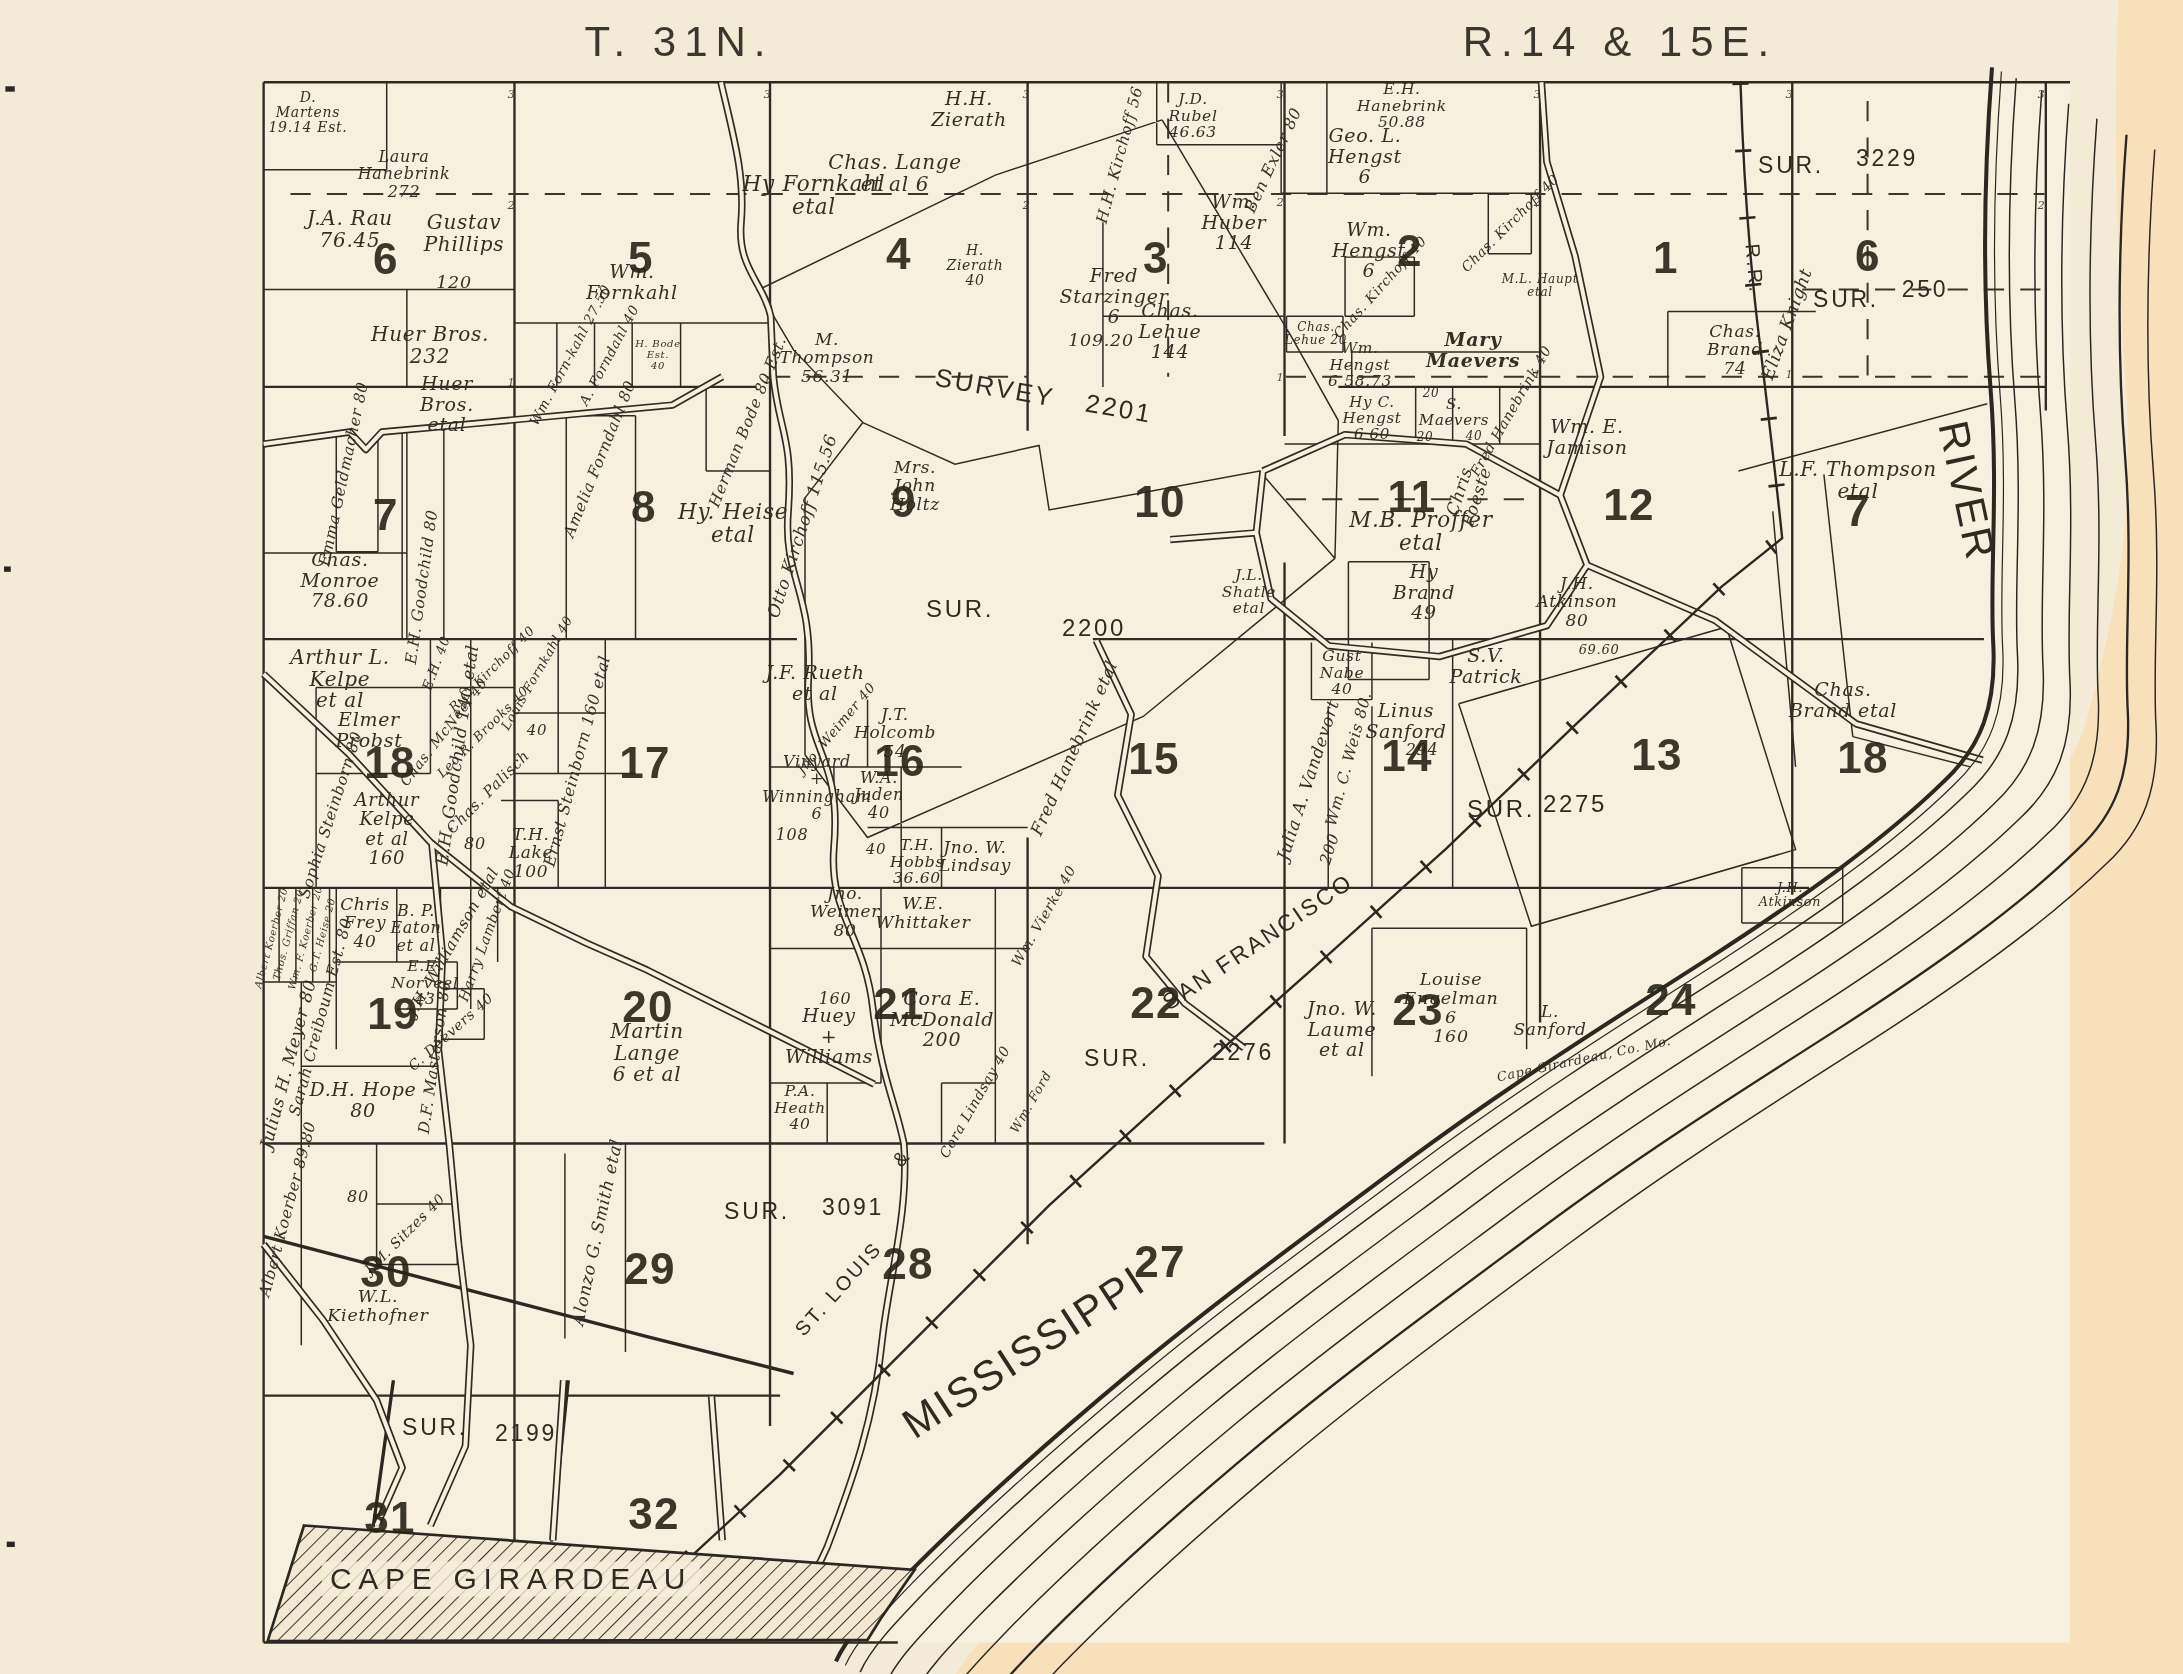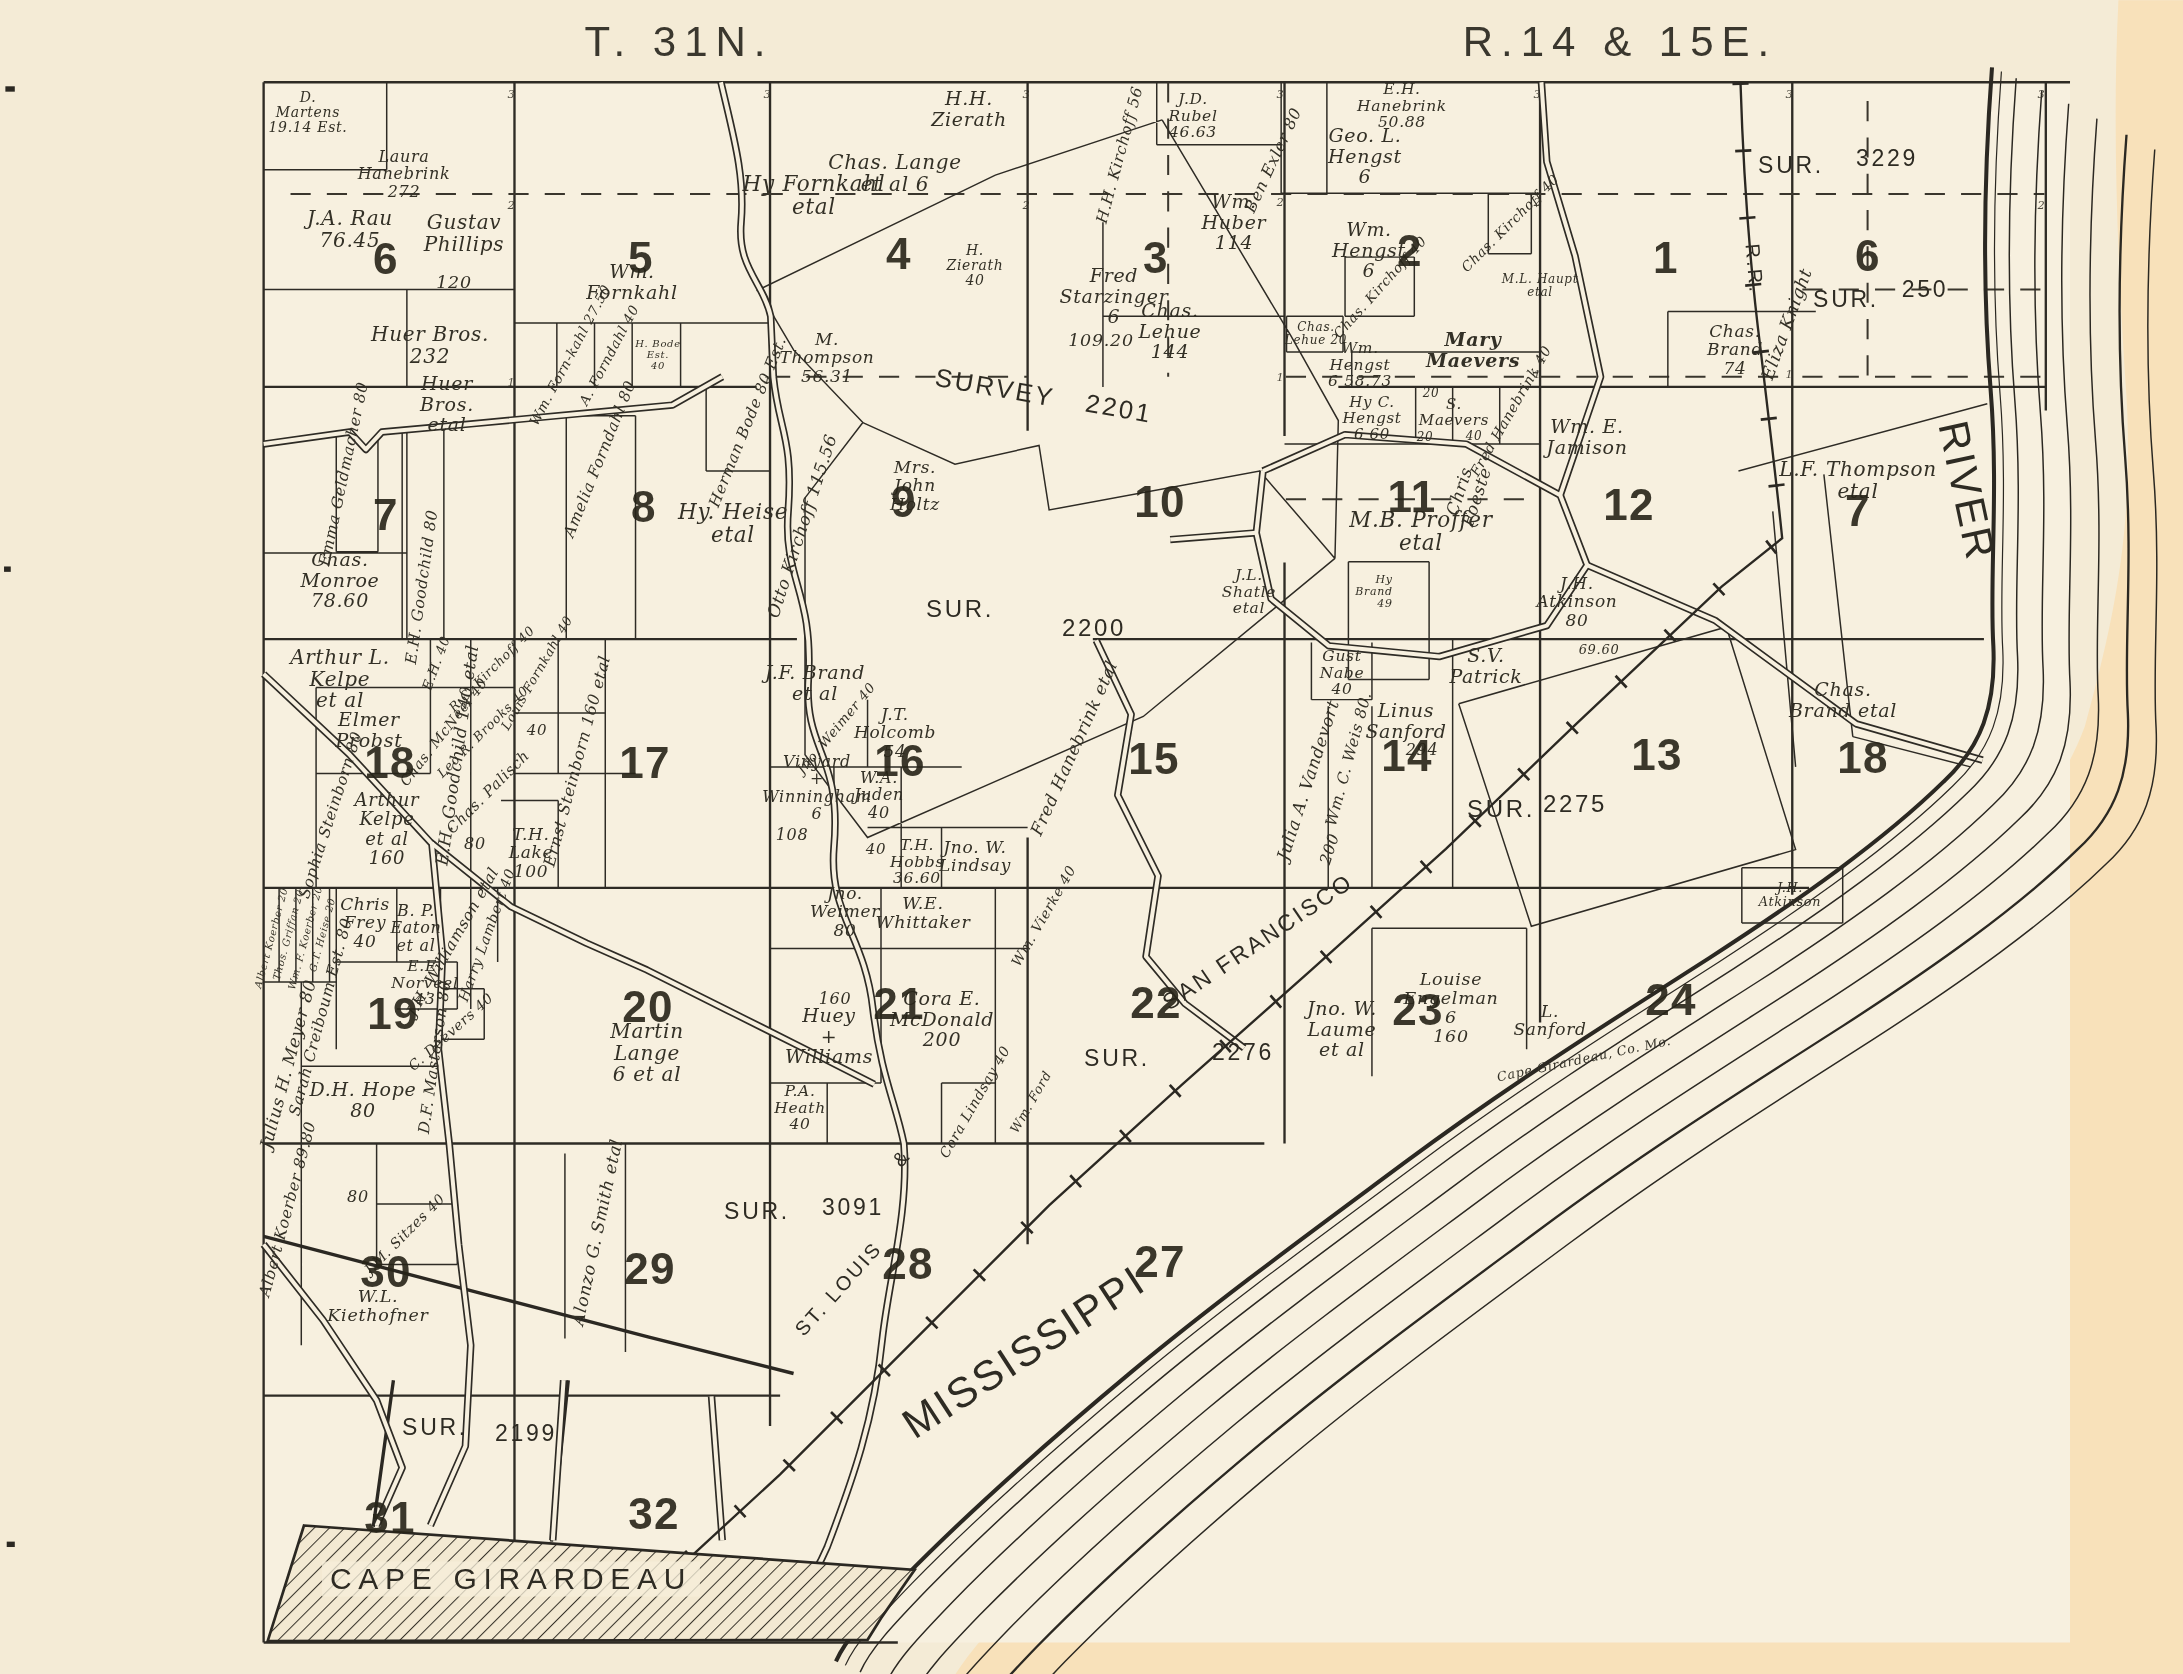--- a/index.html
+++ b/index.html
@@ -260,21 +260,21 @@
       <div class="lbl hand" style="left: 915px; top: 486px; font-size: 17px; --r: 0deg;">Mrs.
 John
 Holtz</div>
       <div class="lbl print" style="left: 995px; top: 388px; font-size: 25.6px; --r: 10deg;">SURVEY</div>
       <div class="lbl print" style="left: 1119px; top: 409px; font-size: 25.6px; --r: 10deg;">2201</div>
       <div class="lbl print" style="left: 960px; top: 609px; font-size: 24px; --r: 0deg;">SUR.</div>
       <div class="lbl print" style="left: 1094px; top: 628px; font-size: 24px; --r: 0deg;">2200</div>
       <div class="lbl hand" style="left: 1249px; top: 592px; font-size: 15.5px; --r: 0deg;">J.L.
 Shatle
 etal</div>
-      <div class="lbl hand" style="left: 1374px; top: 592px; font-size: 11px; text-align: right; --r: 0deg;">Hy
+      <div class="lbl hand" style="left: 1424px; top: 592px; font-size: 19px; --r: 0deg;">Hy
 Brand
 49</div>
       <div class="lbl hand" style="left: 1421px; top: 531px; font-size: 21.5px; --r: 0deg;">M.B. Proffer
 etal</div>
       <div class="lbl hand" style="left: 1468px; top: 494px; font-size: 17px; --r: -72deg;">Chris
 Foeste</div>
       <div class="lbl hand" style="left: 1587px; top: 437px; font-size: 19px; --r: 0deg;">Wm. E.
 Jamison</div>
       <div class="lbl hand" style="left: 1372px; top: 418px; font-size: 15px; --r: 0deg;">Hy C.
 Hengst
@@ -311,21 +311,21 @@
       <div class="lbl hand" style="left: 492px; top: 669px; font-size: 12.8px; --r: -45deg;">R.C. Kirchoff 40</div>
       <div class="lbl hand" style="left: 537px; top: 673px; font-size: 12.8px; --r: -60deg;">Louis Fornkahl 40</div>
       <div class="lbl hand" style="left: 483px; top: 732px; font-size: 12.8px; --r: -45deg;">Leo R. Brooks 40</div>
       <div class="lbl hand" style="left: 537px; top: 730px; font-size: 15px; --r: 0deg;">40</div>
       <div class="lbl hand" style="left: 488px; top: 792px; font-size: 15px; --r: -45deg;">Chas. Palisch</div>
       <div class="lbl hand" style="left: 531px; top: 853px; font-size: 17px; --r: 0deg;">T.H.
 Lake
 100</div>
       <div class="lbl hand" style="left: 475px; top: 844px; font-size: 16px; --r: 0deg;">80</div>
       <div class="lbl hand" style="left: 577px; top: 761px; font-size: 16px; --r: -75deg;">Ernst Steinborn 160 etal</div>
-      <div class="lbl hand" style="left: 815px; top: 683px; font-size: 19px; --r: 0deg;">J.F. Brand
+      <div class="lbl hand" style="left: 815px; top: 683px; font-size: 19px; --r: 0deg;">J.F. Rueth
 et al</div>
       <div class="lbl hand" style="left: 836px; top: 728px; font-size: 13.5px; --r: -50deg;">Jno. Weimer 40</div>
       <div class="lbl hand" style="left: 895px; top: 733px; font-size: 17px; --r: 0deg;">J.T.
 Holcomb
 54</div>
       <div class="lbl hand" style="left: 817px; top: 788px; font-size: 16px; --r: 0deg;">Vinyard
 +
 Winningham
 6</div>
       <div class="lbl hand" style="left: 792px; top: 835px; font-size: 16px; --r: 0deg;">108</div>

